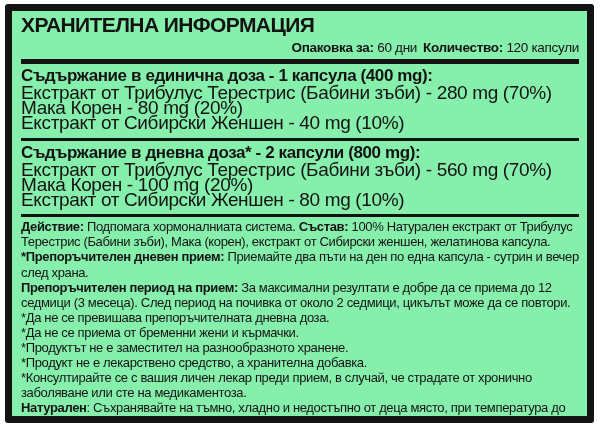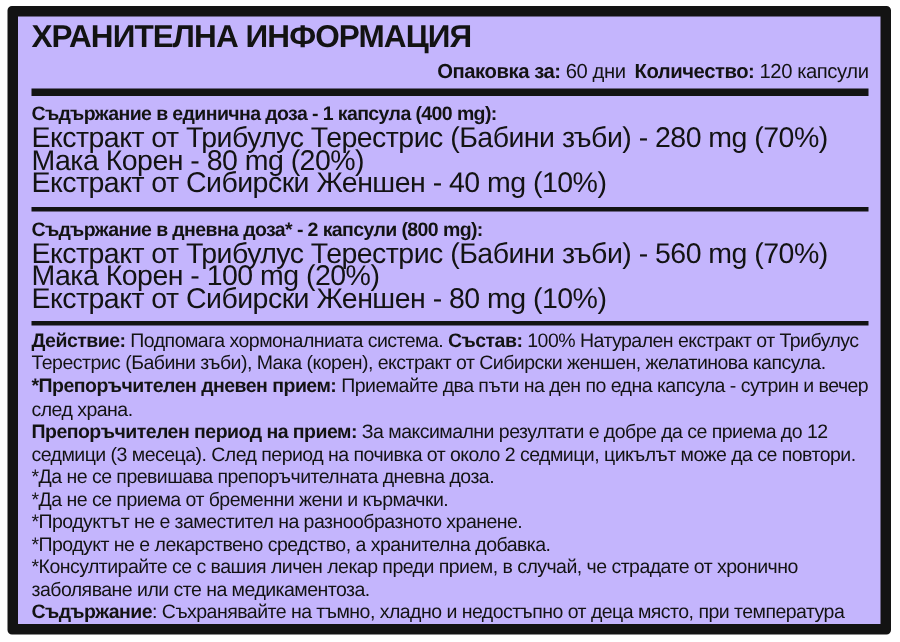--- a/index.html
+++ b/index.html
@@ -10,21 +10,21 @@
     color: #131313;
     font-family: "Liberation Sans", "DejaVu Sans", sans-serif;
     overflow: hidden;
     position: relative;
   }
   .frame {
     position: absolute;
     left: 5px; top: 4px; right: 6px; bottom: 5px;
     border: 7px solid #131313;
     border-radius: 3px;
-    background: #c4b5fd;
+    background: #86efac;
     padding: 2px 8px 0 9px;
     overflow: hidden;
   }
   .title {
     margin: 0;
     font-size: 21px;
     line-height: 23px;
     font-weight: bold;
     letter-spacing: -0.6px;
   }
@@ -41,21 +41,21 @@
   .dose-row .qty  { margin-left: 6px; text-align: right; }
   .sep {
     height: 3px;
     background: #131313;
     margin-top: 3px;
   }
   .sep.thick { height: 5px; }
   .section { padding: 3px 0 4px; }
   .section h2 {
     margin: 0 0 1px 0;
-    font-size: 13px;
+    font-size: 17px;
     line-height: 17px;
     font-weight: bold;
     letter-spacing: -0.4px;
   }
   .section ul {
     margin: 0; padding: 0;
     list-style: none;
     font-size: 19px;
     line-height: 15.2px;
     letter-spacing: -0.35px;
@@ -124,16 +124,16 @@
     </p>
     <p>
       <b>Препоръчителен период на прием:</b>
       <span>За максимални резултати е добре да се приема до 12 седмици (3 месеца). След период на почивка от около 2 седмици, цикълът може да се повтори.</span>
     </p>
     <p>*Да не се превишава препоръчителната дневна доза.</p>
     <p>*Да не се приема от бременни жени и кърмачки.</p>
     <p>*Продуктът не е заместител на разнообразното хранене.</p>
     <p>*Продукт не е лекарствено средство, а хранителна добавка.</p>
     <p>*Консултирайте се с вашия личен лекар преди прием, в случай, че страдате от хронично заболяване или сте на медикаментоза.</p>
-    <p><b>Съдържание</b><span>: Съхранявайте на тъмно, хладно и недостъпно от деца място, при температура до 25°C.</span></p>
+    <p><b>Натурален</b><span>: Съхранявайте на тъмно, хладно и недостъпно от деца място, при температура до 25°C.</span></p>
   </div>
 
 </div>
 
 </body></html>

